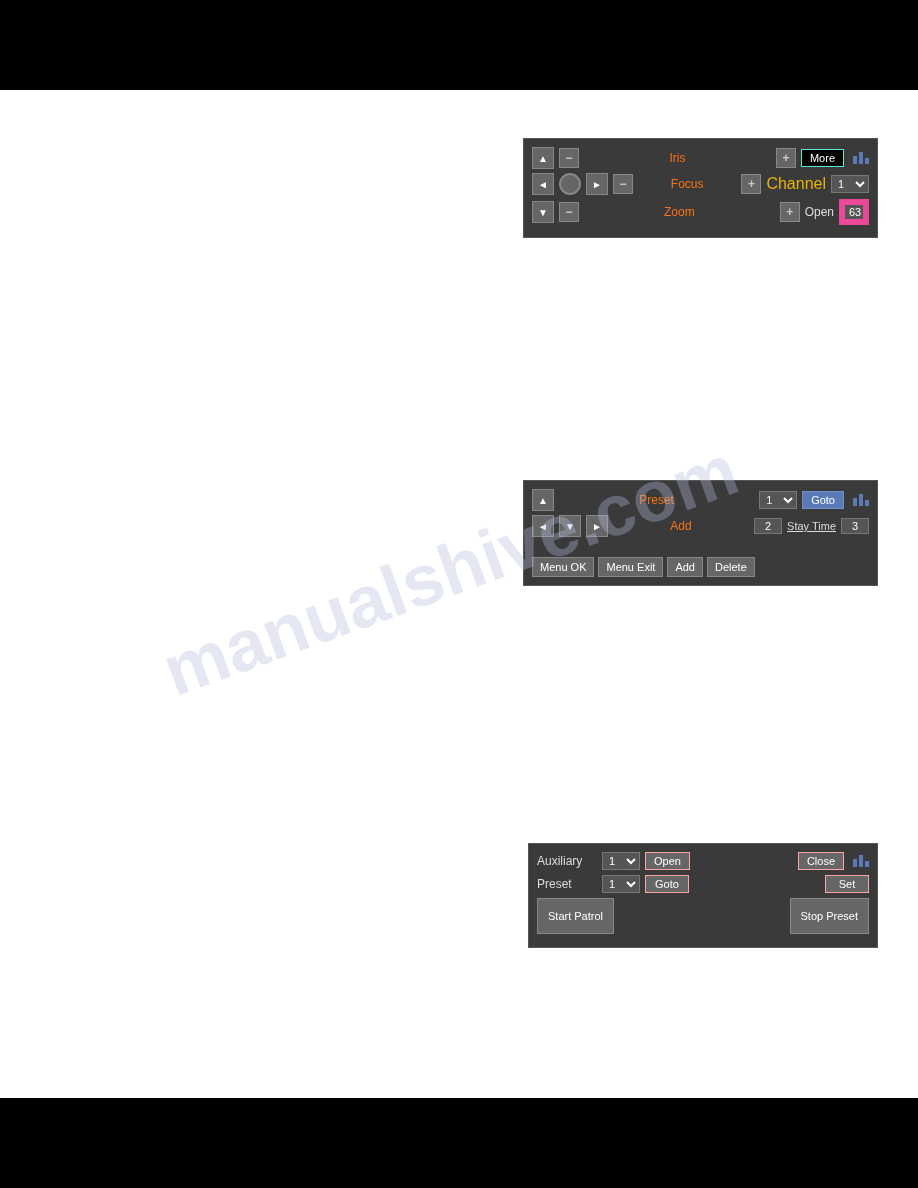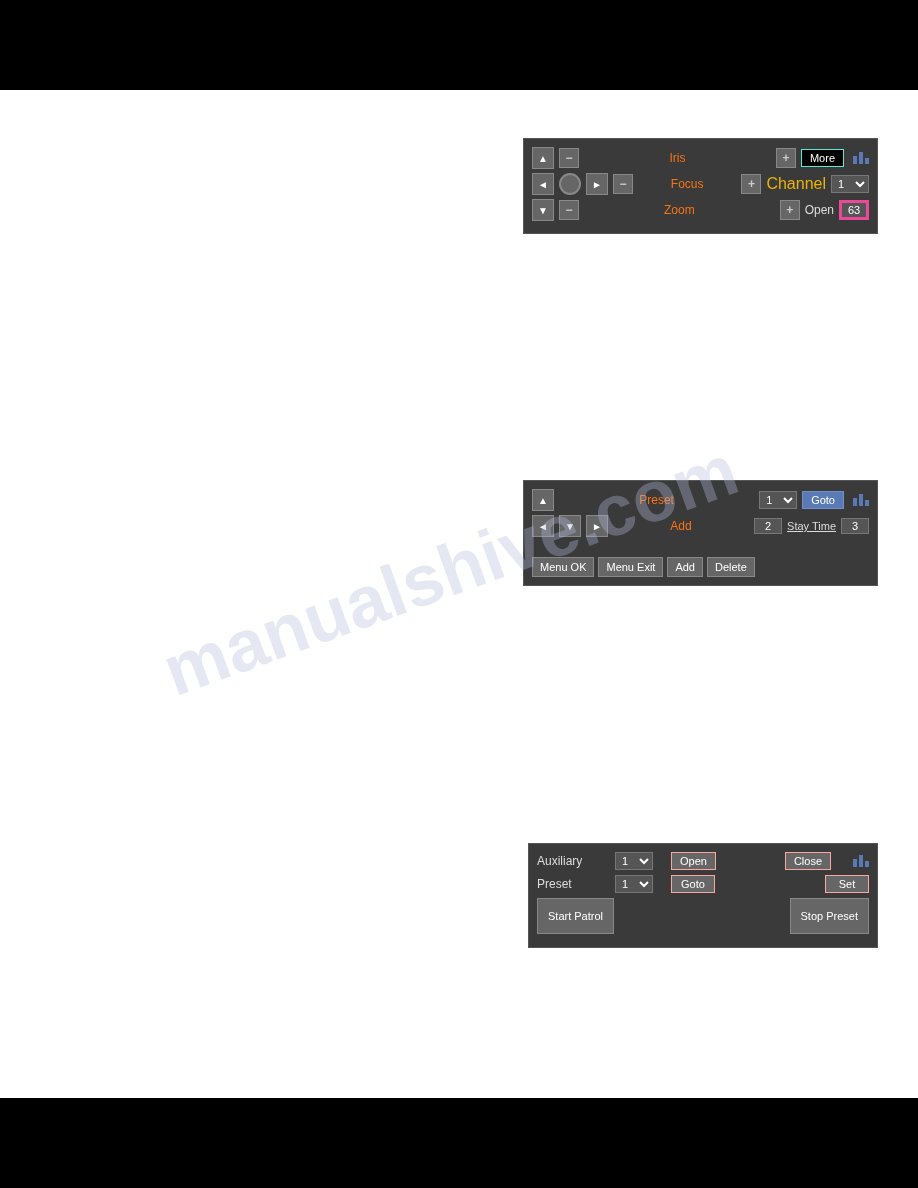--- a/index.html
+++ b/index.html
@@ -164,21 +164,21 @@
       color: #fff;
       font-size: 11px;
       padding: 1px 2px;
       cursor: pointer;
       width: 38px;
     }
 
     
     .value-box {
       background: #555;
-      border: 3px solid #ec4899;
+      border: 6px solid #ec4899;
       color: #fff;
       font-size: 11px;
       padding: 1px 4px;
       width: 30px;
       text-align: center;
     }
 
     
     .action-btn {
       background: #5a7ab5;
@@ -202,21 +202,21 @@
       display: flex;
       align-items: center;
       gap: 5px;
       margin-bottom: 4px;
     }
 
     
     .p3-row {
       display: flex;
       align-items: center;
-      gap: 18px;
+      gap: 5px;
       margin-bottom: 5px;
     }
 
     
     .oc-btn {
       background: #666;
       border: 1px solid #fca5a5;
       color: #fff;
       padding: 2px 8px;
       cursor: pointer;

